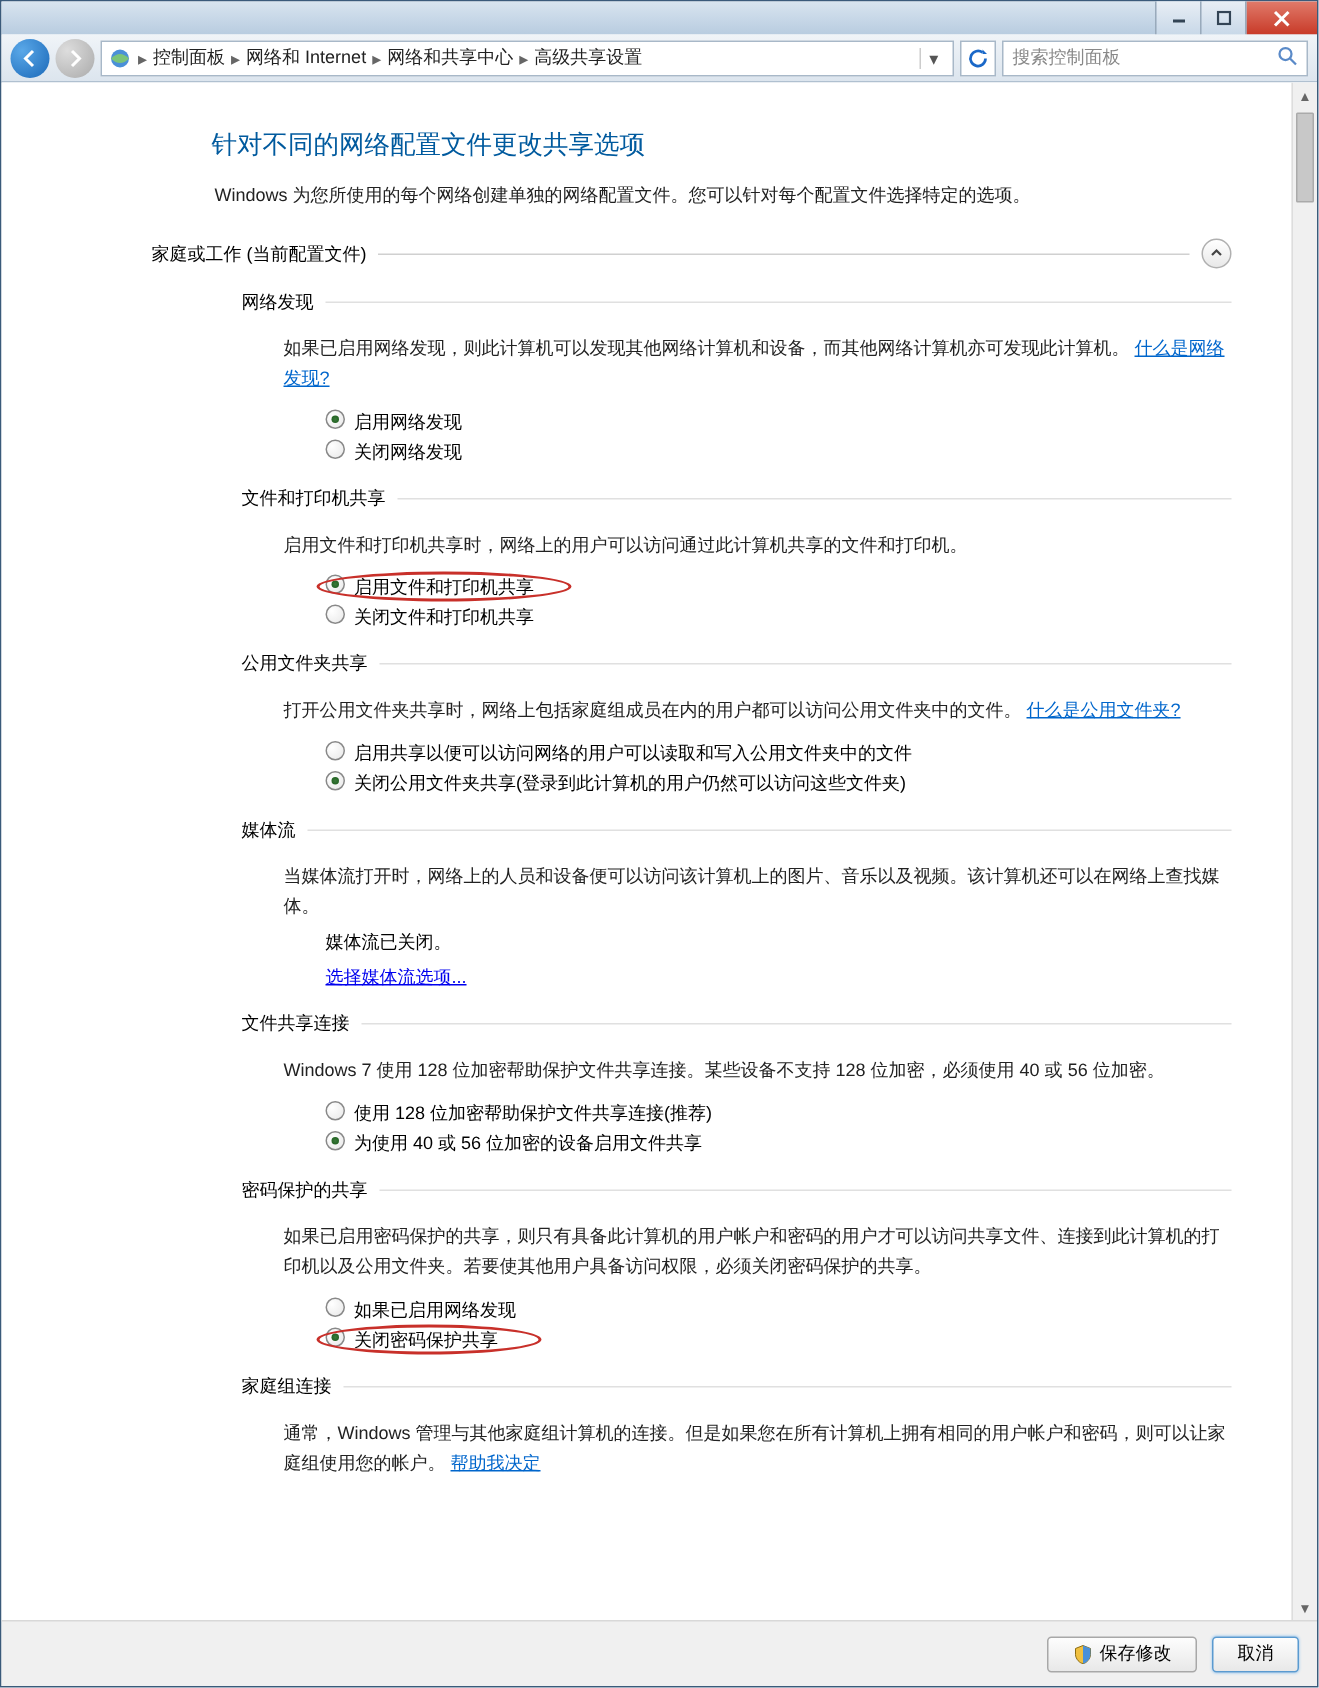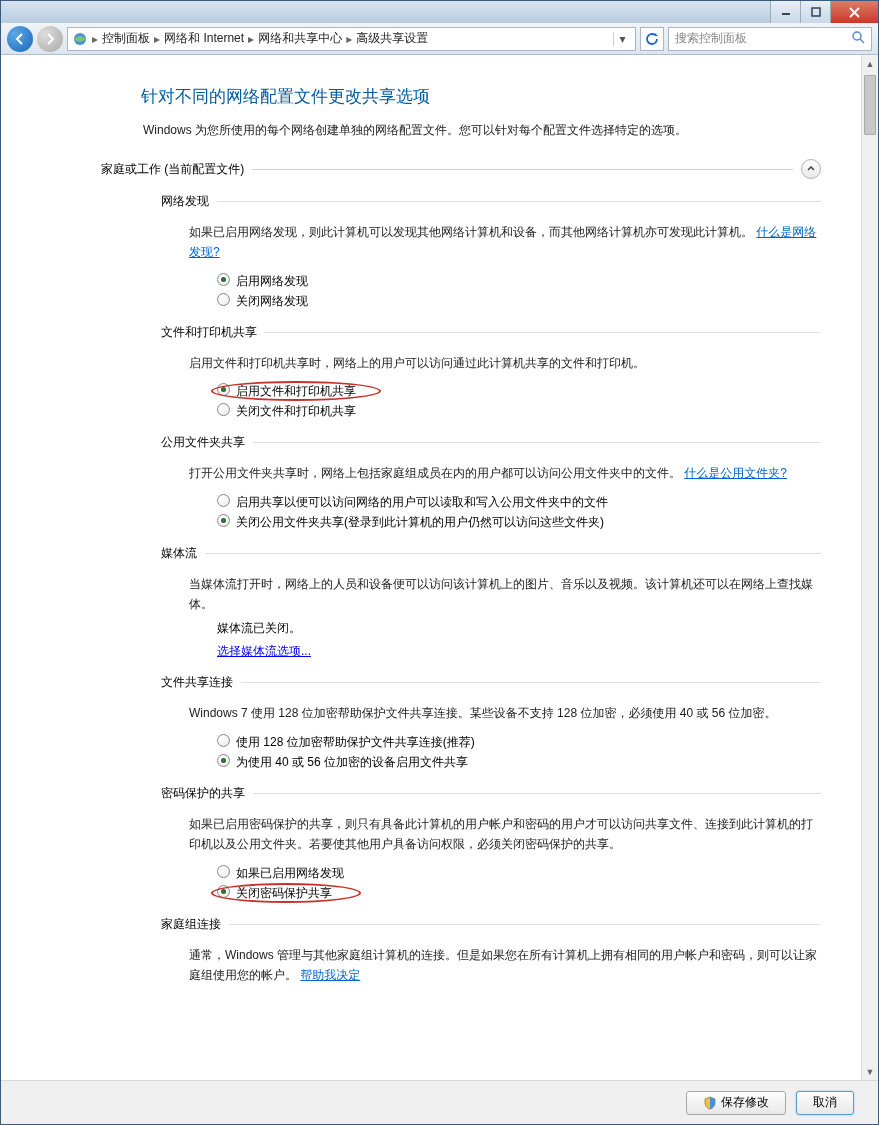--- a/index.html
+++ b/index.html
@@ -181,21 +181,21 @@
   pointer-events: none;
 }
 .status-line { margin: 6px 0 2px 56px; font-size:12px;}
 .footer {
   height: 44px;
   background: #f0f0f0;
   border-top: 1px solid #d8d8d8;
   display: flex;
   align-items: center;
   justify-content: flex-end;
-  padding: 0 24px;
+  padding: 0 12px;
   gap: 10px;
 }
 .btn {
   height: 24px;
   padding: 0 16px;
   background: linear-gradient(to bottom,#fdfdfd,#e8e8e8);
   border: 1px solid #a8a8a8;
   border-radius: 3px;
   font-size: 12px;
   display: inline-flex;

